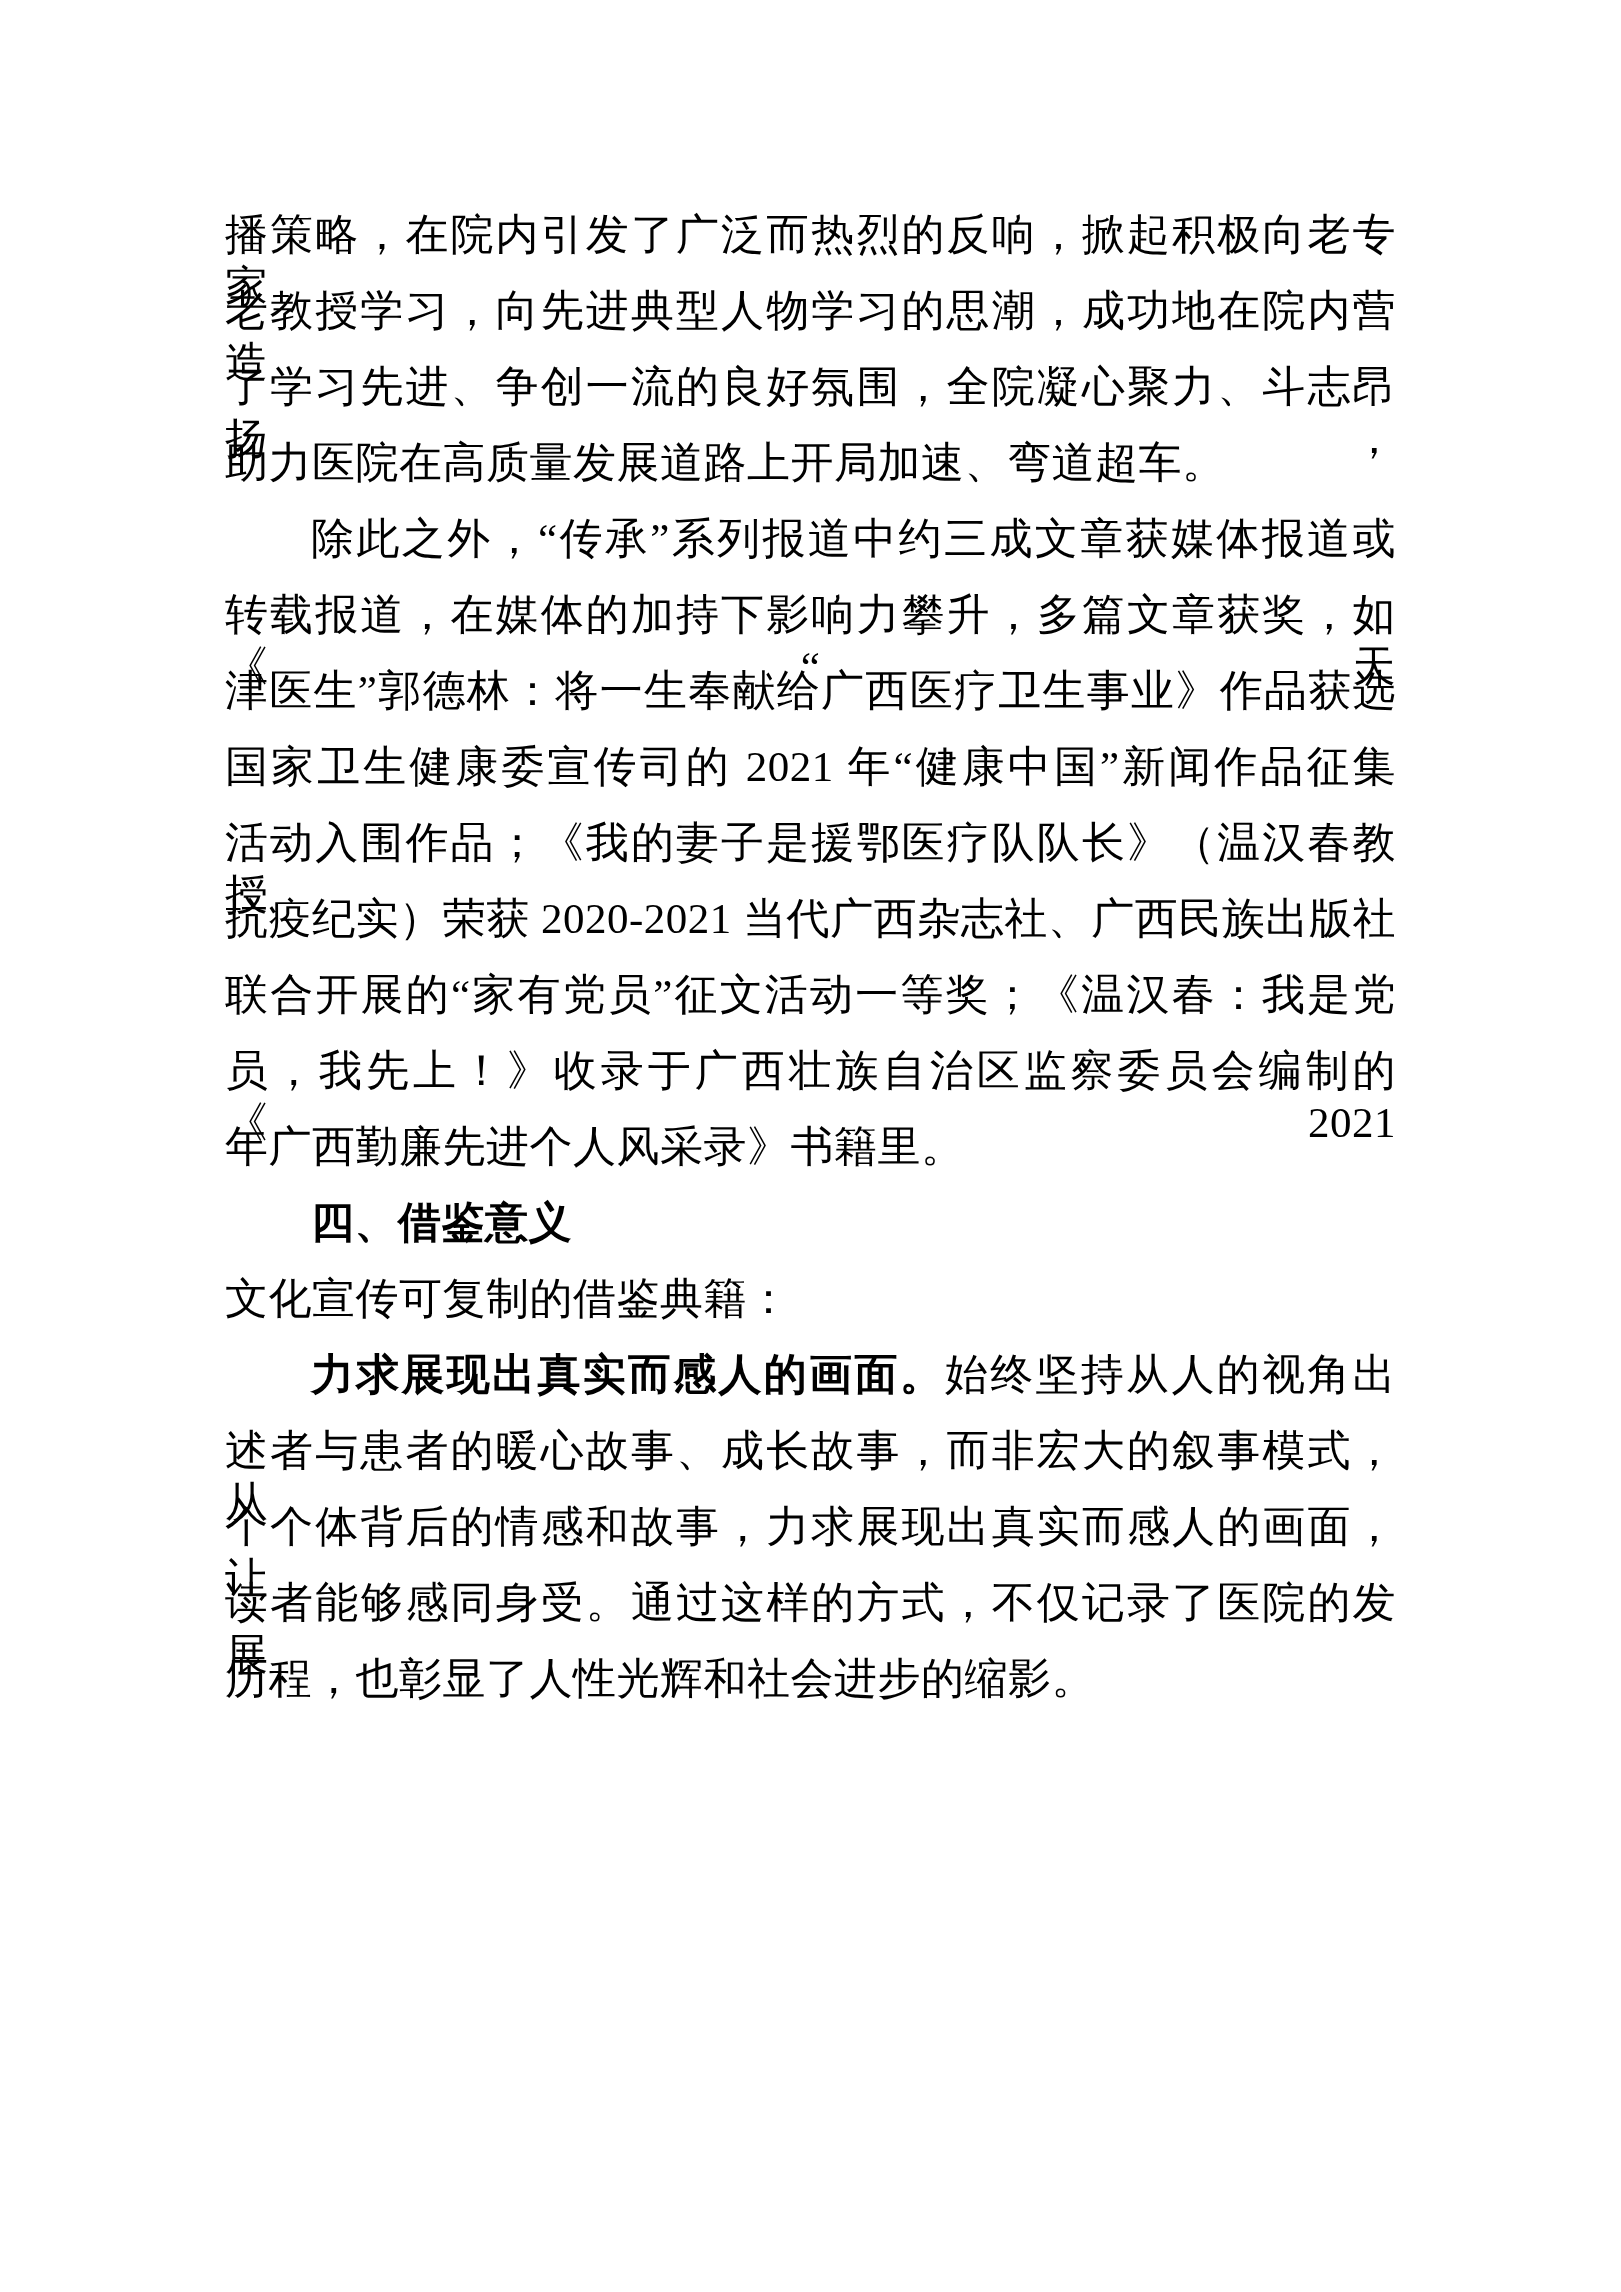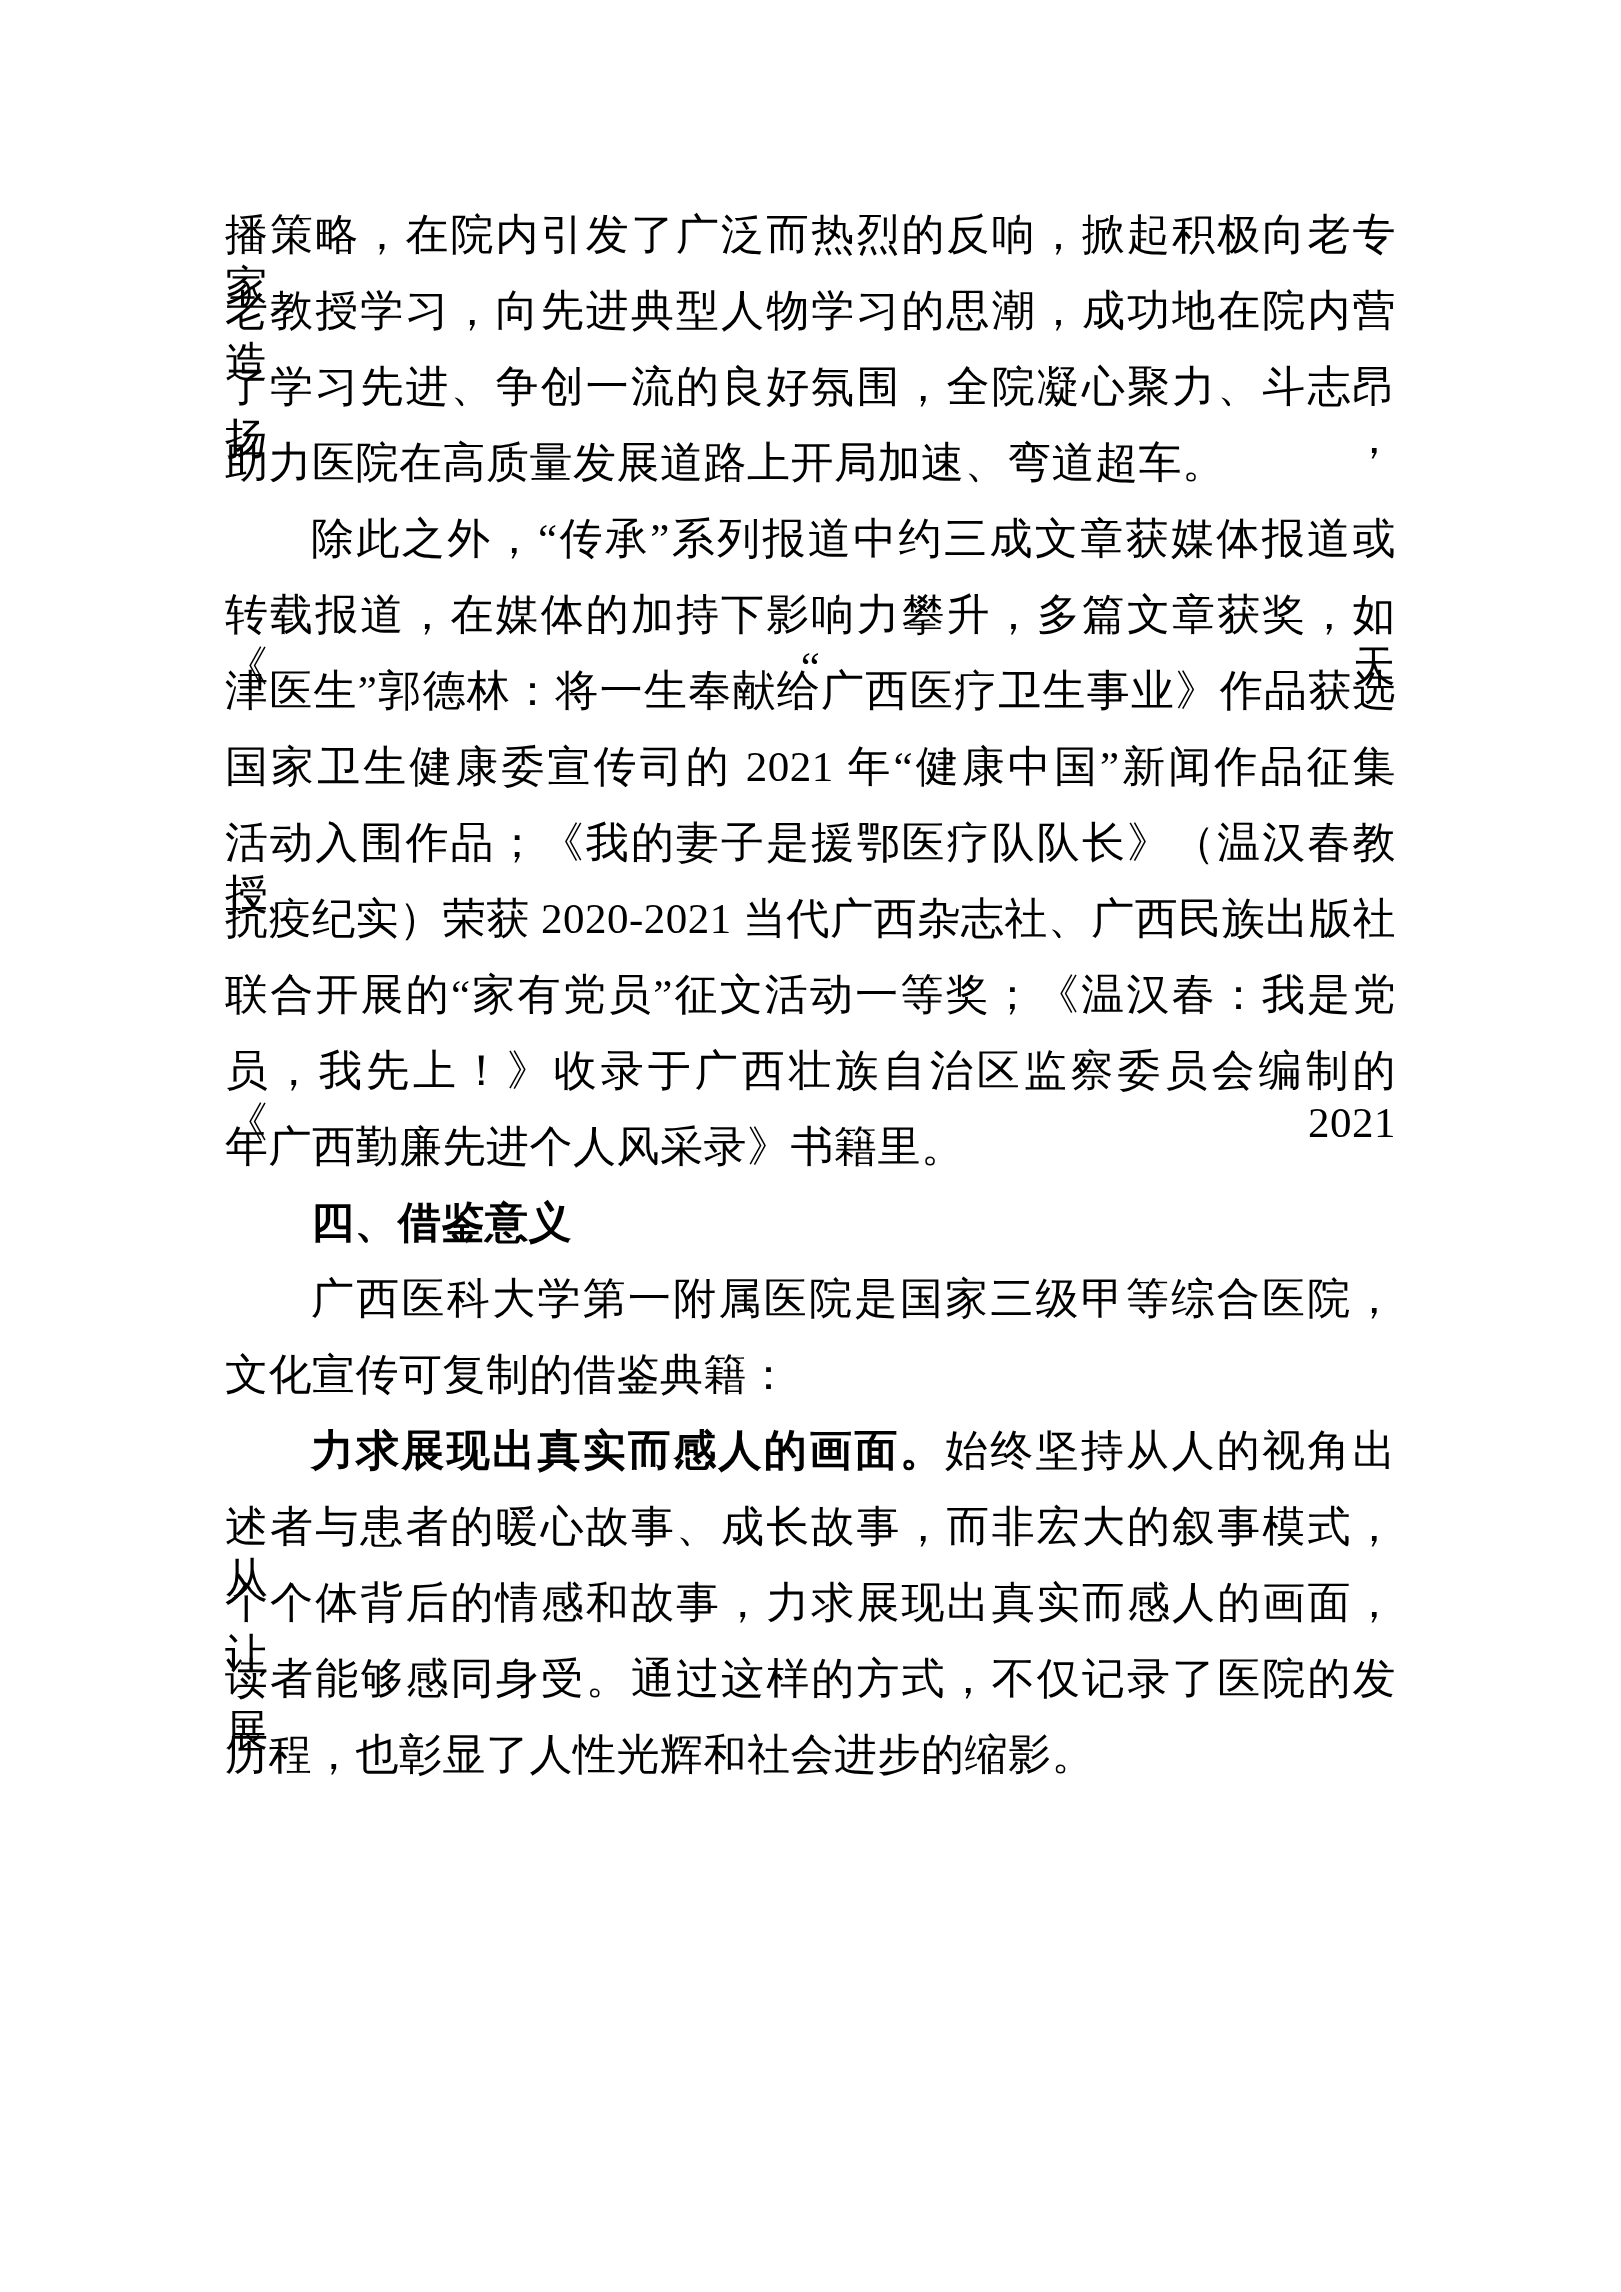--- a/index.html
+++ b/index.html
@@ -55,21 +55,20 @@
       <div class="line just indent"><span class="seg">除此之外，“传承”系列报道中约三成文章获媒体报道或</span></div>
       <div class="line just"><span class="seg">转载报道，在媒体的加持下影响力攀升，多篇文章获奖，如《“天</span></div>
       <div class="line just"><span class="seg">津医生”郭德林：将一生奉献给广西医疗卫生事业》作品获选</span></div>
       <div class="line just"><span class="seg">国家卫生健康委宣传司的 2021 年“健康中国”新闻作品征集</span></div>
       <div class="line just"><span class="seg">活动入围作品；《我的妻子是援鄂医疗队队长》（温汉春教授</span></div>
       <div class="line just"><span class="seg">抗疫纪实）荣获 2020-2021 当代广西杂志社、广西民族出版社</span></div>
       <div class="line just"><span class="seg">联合开展的“家有党员”征文活动一等奖；《温汉春：我是党</span></div>
       <div class="line just"><span class="seg">员，我先上！》收录于广西壮族自治区监察委员会编制的《2021</span></div>
       <div class="line"><span class="seg">年广西勤廉先进个人风采录》书籍里。</span></div>
       <div class="line heading indent"><span class="seg-bold">四、借鉴意义</span></div>
-      <div class="line just indent"><span class="seg">广西医科大学第一附属医院是国家三级甲等综合医院，</span></div>
       <div class="line"><span class="seg">文化宣传可复制的借鉴典籍：</span></div>
       <div class="line just indent"><span class="seg-bold">力求展现出真实而感人的画面。</span><span class="seg">始终坚持从人的视角出</span></div>
       <div class="line just"><span class="seg">述者与患者的暖心故事、成长故事，而非宏大的叙事模式，从</span></div>
       <div class="line just"><span class="seg">个个体背后的情感和故事，力求展现出真实而感人的画面，让</span></div>
       <div class="line just"><span class="seg">读者能够感同身受。通过这样的方式，不仅记录了医院的发展</span></div>
       <div class="line"><span class="seg">历程，也彰显了人性光辉和社会进步的缩影。</span></div>
     </div>
 </div>
 
 

